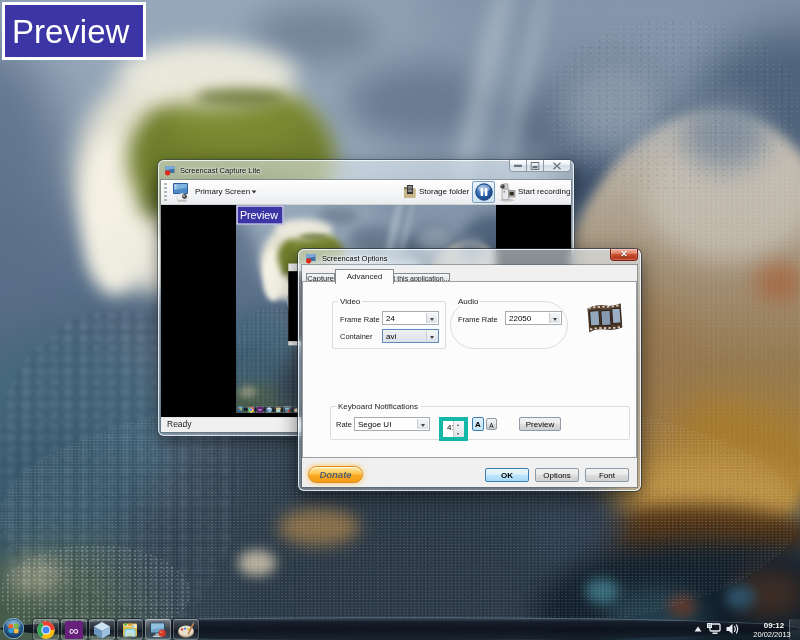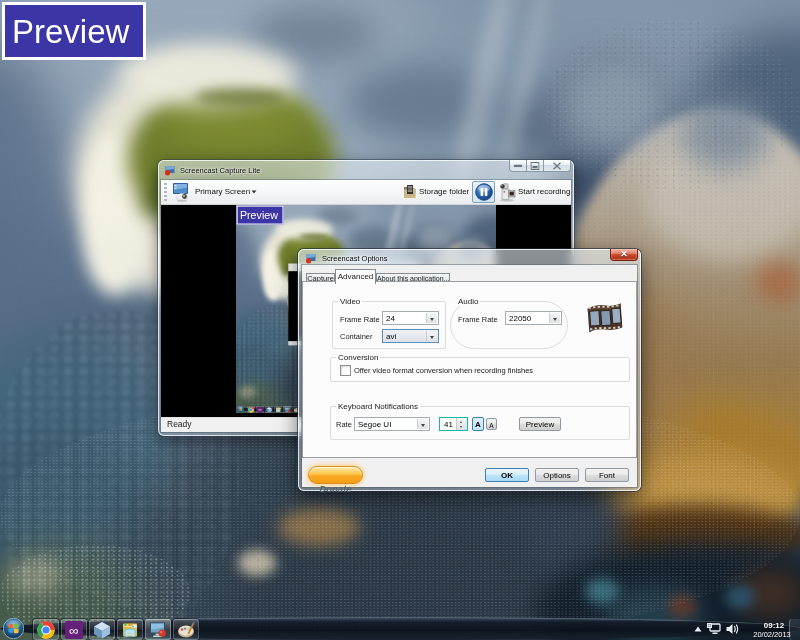--- a/index.html
+++ b/index.html
@@ -138,28 +138,28 @@
 .page{position:absolute;left:0;top:16px;width:333px;height:175px;background:#fcfcfc;border:1px solid #9b9fa3;z-index:2;}
 .grp{position:absolute;border:1px solid #dcdcdc;border-radius:2px;}
 .grp b{position:absolute;left:5px;top:-5px;background:#fcfcfc;font-weight:normal;font-size:8px;color:#1a1a1a;padding:0 2px;line-height:9px;white-space:nowrap;}
 .lbl{position:absolute;font-size:7.5px;color:#1a1a1a;white-space:nowrap;}
 .cmb{position:absolute;height:14px;background:#fff;border:1px solid #a5acb2;box-sizing:border-box;font-size:8px;color:#000;padding:2px 0 0 3px;}
 .cmb i{position:absolute;right:1px;top:1px;bottom:1px;width:10px;font-style:normal;background:linear-gradient(#f4f5f6,#dfe3e6);border-left:1px solid #c8ccd0;}
 .cmb i:after{content:"";position:absolute;left:3px;top:5px;border:2.5px solid transparent;border-top:3.5px solid #444;}
 .btn{position:absolute;height:14px;box-sizing:border-box;background:linear-gradient(#f2f2f2,#ebebeb 45%,#dddddd 50%,#cfcfcf);border:1px solid #8e9aa5;border-radius:2px;font-size:8px;color:#000;text-align:center;padding-top:2px;}
 .btn.def{background:linear-gradient(#eaf6fd,#d9f0fc 45%,#bee6fd 50%,#a7d9f5);border:1px solid #3c7fb1;font-weight:bold;}
 .chk{position:absolute;width:9px;height:9px;background:#fff;border:1px solid #8e8f8f;box-shadow:inset 1px 1px 2px rgba(0,0,0,.15);}
-.spin{position:absolute;height:14px;background:#fff;border:1px solid #14b8a6;box-sizing:border-box;font-size:8px;padding:2px 0 0 4px;}
+.spin{position:absolute;height:24px;background:#fff;border:4px solid #14b8a6;box-sizing:border-box;font-size:8px;padding:2px 0 0 4px;}
 .spin i{position:absolute;right:0;top:0;bottom:0;width:10px;border-left:1px solid #c8ccd0;background:linear-gradient(#f4f5f6,#dfe3e6);}
 .spin i:before{content:"";position:absolute;left:2.5px;top:1.5px;border:1.8px solid transparent;border-bottom:2.2px solid #444;}
 .spin i:after{content:"";position:absolute;left:2.5px;bottom:1.5px;border:1.8px solid transparent;border-top:2.2px solid #444;}
 .donate{position:absolute;left:6px;top:201px;width:55px;height:17px;border-radius:9px;
  background:linear-gradient(180deg,#ffe9a8,#fdc54a 45%,#f9a825 55%,#f59d13);border:1px solid #d98d1f;box-sizing:border-box;
  box-shadow:0 0 4px 1px rgba(255,195,90,.8),inset 0 1px 1px rgba(255,255,255,.8);
- font-size:9.5px;font-weight:bold;font-style:italic;color:#54606e;text-align:center;padding-top:16px;}
+ font-size:9.5px;font-weight:bold;font-style:italic;color:#54606e;text-align:center;padding-top:2px;}
 </style>
 </head>
 <body>
 <div class="scene" id="mainscene">
  <div class="b1"></div>
     <div class="b2"></div>
     <div class="b3"></div>
     <div class="b4"></div>
     <div class="b9"></div>
     <div class="m1"></div>
@@ -559,21 +559,21 @@
 
 <div id="w2">
  <div class="cap"><svg width="11" height="11" viewBox="0 0 11 11">
         <rect x="1.5" y="1" width="9" height="7" fill="#3f6ea8"></rect>
         <path d="M1.5,1 h9 v2.8 l-9,1.4 Z" fill="#7aa8d8"></path>
         <circle cx="3.6" cy="7.8" r="2.6" fill="#df2a1a"></circle>
       </svg>Screencast Options</div>
  <div class="wclose">✕</div>
  <div class="client">
   <div class="tab" style="left:4px;top:8px;width:29px;height:10px;line-height:10px;">Capture</div>
-  <div class="tab sel" style="left:33px;top:4px;width:41px;height:15px;line-height:13px;">Advanced</div>
+  <div class="tab sel" style="left:33px;top:4px;width:59px;height:15px;line-height:13px;">Advanced</div>
   <div class="tab" style="left:74px;top:8px;width:74px;height:10px;line-height:10px;font-size:7px;">About this application...</div>
   <div class="page">
    <div class="grp" style="left:29px;top:19px;width:112px;height:46px;">
           <b>Video</b>
     <div class="lbl" style="left:7px;top:13px;">Frame Rate</div>
     <div class="cmb" style="left:49px;top:9px;width:57px;">24<i></i></div>
     <div class="lbl" style="left:7px;top:30px;">Container</div>
     <div class="cmb" style="left:49px;top:27px;width:57px;background:linear-gradient(#eef1f4,#dce2e8);border-color:#5c8cc0;">avi<i></i></div>
    </div>
    <div class="grp" style="left:147px;top:19px;width:116px;height:46px;border-radius:24px;">
@@ -599,25 +599,20 @@
               <rect x="4" y="29.5" width="2.5" height="2"></rect>
               <rect x="9" y="29" width="2.5" height="2"></rect>
               <rect x="14" y="29" width="2.5" height="2"></rect>
               <rect x="19" y="29.3" width="2.5" height="2"></rect>
               <rect x="24" y="29.6" width="2.5" height="2"></rect>
               <rect x="29" y="29.8" width="2.5" height="2"></rect>
               <rect x="34" y="29.4" width="2.5" height="2"></rect>
             </g>
           </g>
         </svg>
-   <div class="grp" style="left:27px;top:75px;width:298px;height:23px;">
-          <b>Conversion</b>
-    <div class="chk" style="left:9px;top:7px;"></div>
-    <div class="lbl" style="left:23px;top:8px;">Offer video format conversion when recording finishes</div>
-   </div>
    <div class="grp" style="left:27px;top:124px;width:298px;height:32px;">
           <b>Keyboard Notifications</b>
     <div class="lbl" style="left:5px;top:13px;">Rate</div>
     <div class="cmb" style="left:23px;top:10px;width:76px;">Segoe UI<i></i></div>
     <div class="spin" style="left:108px;top:10px;width:29px;">41<i></i></div>
     <div class="btn" style="left:141px;top:10px;width:12px;background:linear-gradient(#def0fb,#c4e4f6);border-color:#3c7fb1;font-weight:bold;">A</div>
     <div class="btn" style="left:155px;top:11px;width:11px;height:12px;font-size:6.5px;padding-top:3px;">A</div>
     <div class="btn" style="left:188px;top:10px;width:42px;">Preview</div>
    </div>
   </div>

